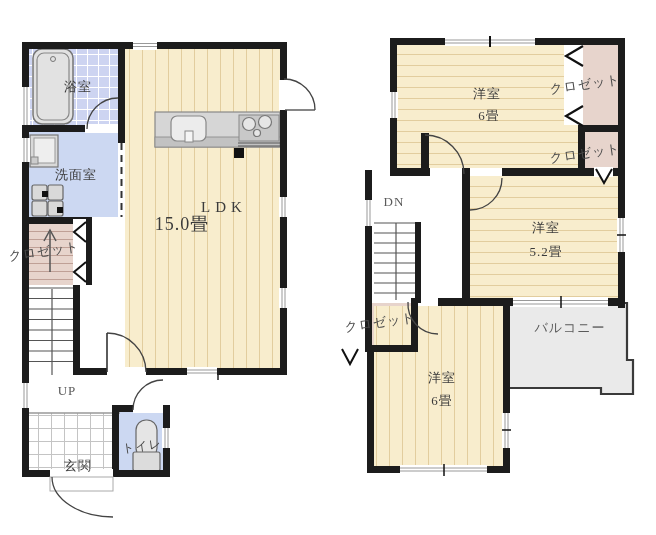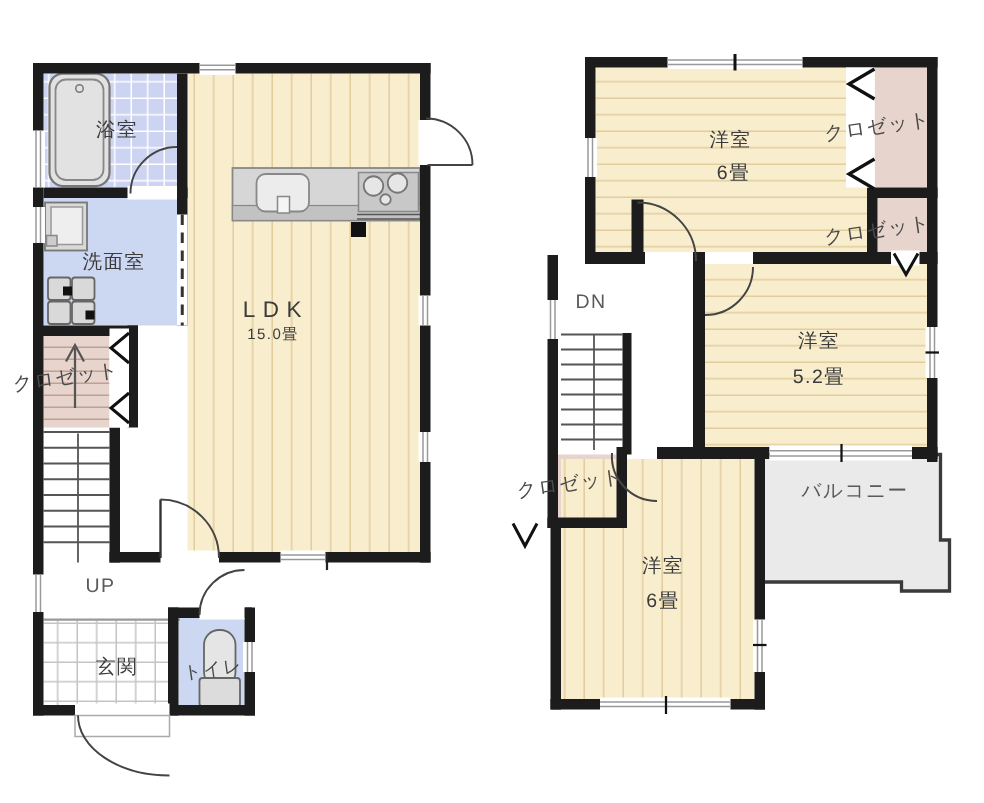--- a/index.html
+++ b/index.html
@@ -1,23 +1,23 @@
 <!DOCTYPE html>
 <html><head>
 <meta charset="utf-8">
 <style>
   html,body{margin:0;padding:0;background:#ffffff;}
   #canvas{position:relative;width:656px;height:535px;background:#ffffff;overflow:hidden;
-          font-family:Liberation Sans, sans-serif;}
+          font-family:Liberation Serif, serif;}
   #plan-svg{position:absolute;left:0;top:0;}
   .lbl{position:absolute;transform:translate(-50%,-50%);color:#3b3b3b;white-space:nowrap;
        font-size:13px;line-height:1;letter-spacing:1px;}
   .tilt{transform:translate(-50%,-50%) rotate(-8deg);color:#4a4a4a;}
   .muted{color:#5a5a5a;}
-  .ldk{font-size:15px;letter-spacing:5px;font-weight:500;}
+  .ldk{font-size:15px;letter-spacing:5px;font-weight:500;margin-left:40px;}
 </style>
 </head>
 <body>
 
 <div id="canvas">
 <svg id="plan-svg" width="656" height="535" viewBox="0 0 656 535">
   <defs>
     <pattern id="tatamiV" width="13" height="20" patternUnits="userSpaceOnUse">
       <rect width="13" height="20" fill="#f8edcd"></rect>
       <line x1="12.5" y1="0" x2="12.5" y2="20" stroke="#e2cd9e" stroke-width="1"></line>
@@ -269,23 +269,23 @@
     <g>
       <path d="M 342 349 L 350 364 L 358 349" fill="#ffffff" stroke="#111" stroke-width="2"></path>
     </g>
   </g>
 </svg>
 
 <div class="lbl" style="left:78px;top:86px;">浴室</div>
 <div class="lbl" style="left:76px;top:174px;">洗面室</div>
 <div class="lbl tilt" style="left:44px;top:251px;">クロゼット</div>
 <div class="lbl ldk" style="left:184px;top:207px;">LDK</div>
-<div class="lbl" style="left:182px;top:224px;font-size:10px;">15.0畳</div>
+<div class="lbl" style="left:182px;top:224px;font-size:18px;">15.0畳</div>
 <div class="lbl muted" style="left:67px;top:390px;">UP</div>
-<div class="lbl" style="left:78px;top:444px;">玄関</div>
+<div class="lbl" style="left:78px;top:465px;">玄関</div>
 <div class="lbl tilt" style="left:142px;top:446px;font-size:12px;">トイレ</div>
 
 <div class="lbl" style="left:487px;top:93px;">洋室</div>
 <div class="lbl" style="left:489px;top:115px;">6畳</div>
 <div class="lbl tilt" style="left:585px;top:84px;">クロゼット</div>
 <div class="lbl tilt" style="left:585px;top:153px;">クロゼット</div>
 <div class="lbl muted" style="left:394px;top:201px;">DN</div>
 <div class="lbl" style="left:546px;top:227px;">洋室</div>
 <div class="lbl" style="left:546px;top:251px;text-align:center;">5.2畳</div>
 <div class="lbl tilt" style="left:380px;top:322px;">クロゼット</div>

